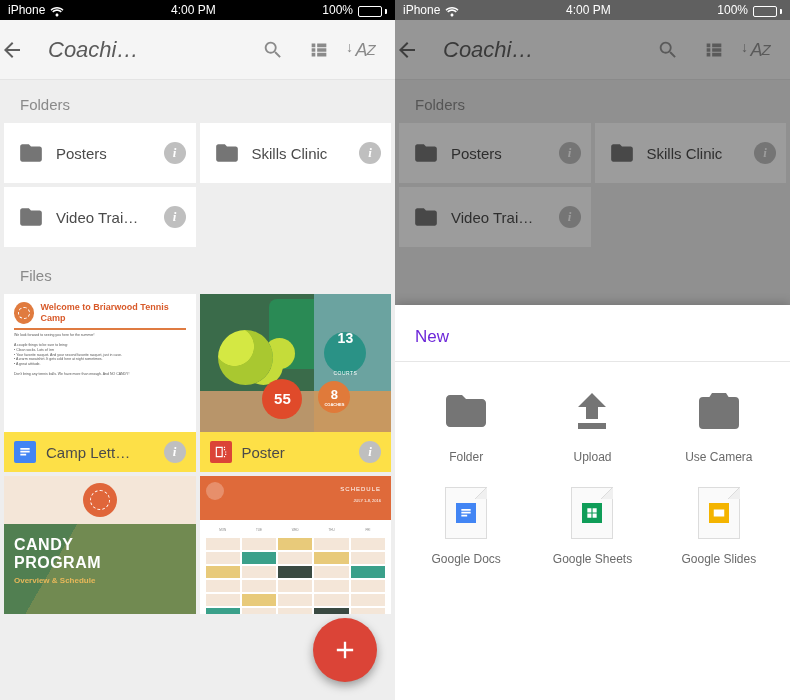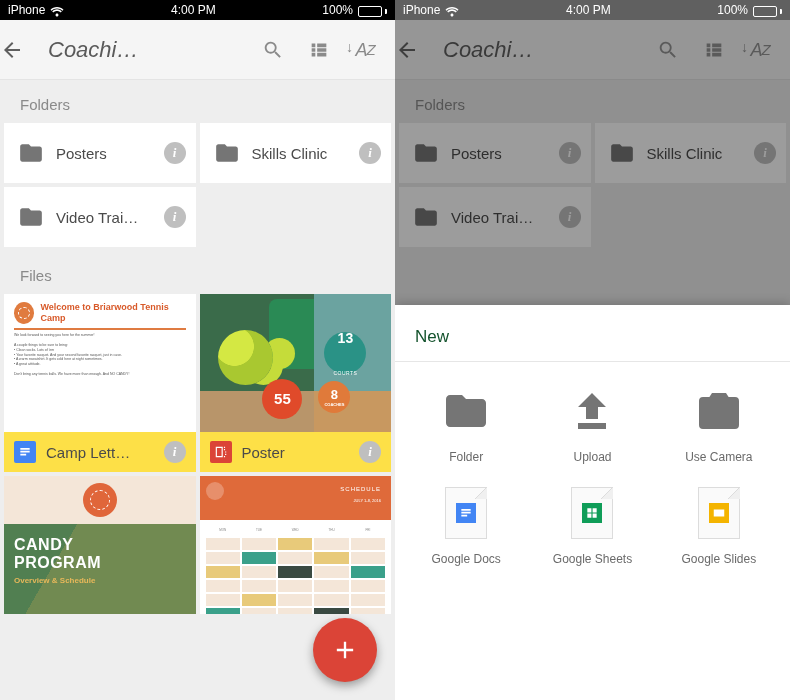--- a/index.html
+++ b/index.html
@@ -101,21 +101,21 @@
   .thumb-sched .grid .hd{ background:#fff; font-size:3px; color:#888; display:flex; align-items:center; justify-content:center;}
   .thumb-sched .grid .c{ font-size:3px; display:flex; align-items:center; justify-content:center;}
   .cg1{background:#f4e6d8;} .cg2{background:#e8ca7a;} .cg3{background:#3aa08a;} .cg4{background:#3a4a42; color:#fff;}
 
   
   .fab { position: absolute; right: 18px; bottom: 18px; width: 64px; height: 64px; border-radius: 50%; background: #db4437; color: #fff; display: flex; align-items: center; justify-content: center; font-size: 34px; box-shadow: 0 4px 10px rgba(0,0,0,0.35); cursor: pointer; }
 
   
   .dim-body { position:absolute; left:0; right:0; top:80px; bottom:0; }
   .sheet { position: absolute; left: 0; right: 0; bottom: 0; background: #fff; height: 395px; padding: 22px 20px 10px; box-shadow: 0 -2px 10px rgba(0,0,0,0.2); }
-  .sheet-title { font-size: 17px; color: #14532d; margin-bottom: 14px; }
+  .sheet-title { font-size: 17px; color: #6d28d9; margin-bottom: 14px; }
   .sheet hr { border: none; border-top: 1px solid #e6e6e6; margin: 0 -20px 6px; }
   .sheet-grid { display: grid; grid-template-columns: repeat(3, 1fr); row-gap: 22px; column-gap: 4px; padding-top: 18px; gap: 24px; }
   .sheet-item { display: flex; flex-direction: column; align-items: center; gap: 14px; cursor: pointer; }
   .sheet-item .ic { width: 60px; height: 50px; display: flex; align-items: center; justify-content: center; color: #757575; }
   .sheet-item .lbl { font-size: 12px; color: #6a6a6a; text-align: center; }
   .doc-icon { width: 42px; height: 52px; background: #fafafa; border: 1px solid #dcdcdc; position: relative; display:flex; align-items:center; justify-content:center;}
   .doc-icon::before { content:""; position:absolute; top:-1px; right:-1px; width:12px; height:12px; background:linear-gradient(135deg, transparent 0 49%, #dcdcdc 50% 52%, #f0f0f0 53% 100%); }
   .doc-badge { width: 20px; height: 20px; display:flex; align-items:center; justify-content:center;}
 </style>
 </head>

